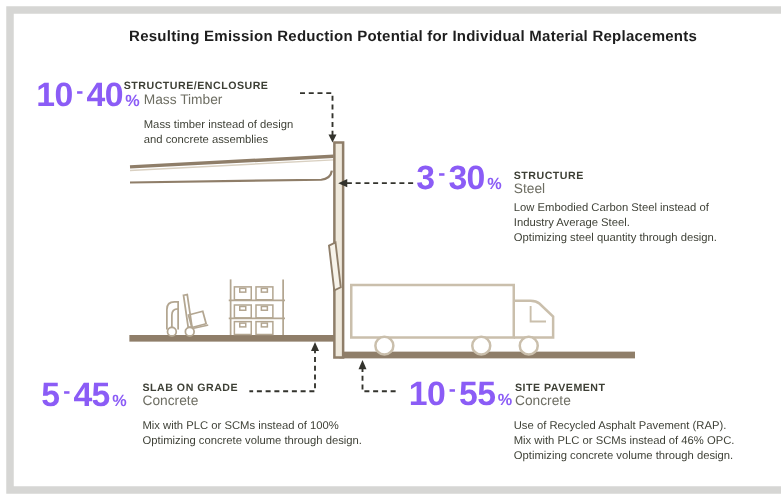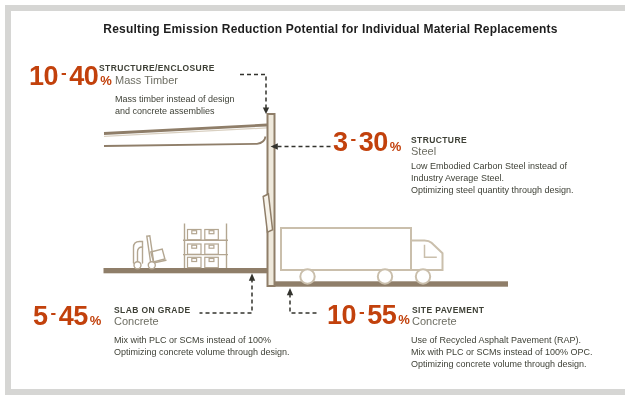--- a/index.html
+++ b/index.html
@@ -6,21 +6,21 @@
   .stage{
     position:relative;width:625px;height:400px;background:#ffffff;
     font-family:"Liberation Sans",sans-serif;overflow:hidden;padding-left:36px;
   }
   .frame{position:absolute;inset:5px;border:6px solid #d6d6d4;pointer-events:none;}
   .title{
     position:absolute;left:0;right:0;top:22px;text-align:center;
     font-size:12px;font-weight:700;color:#1e1e1e;letter-spacing:.2px;
   }
   .big{
-    position:absolute;font-size:27px;font-weight:700;color:#c2410c;
+    position:absolute;font-size:27px;font-weight:700;color:#8b5cf6;
     letter-spacing:-.5px;line-height:1;white-space:nowrap;text-align:right;
   }
   .big .sep{font-size:17px;vertical-align:7px;margin:0 3px;font-weight:700;}
   .big .pct{font-size:13px;margin-left:2px;letter-spacing:0;}
   .cat{
     position:absolute;font-size:8.5px;font-weight:700;color:#3e4036;
     letter-spacing:.4px;white-space:nowrap;
   }
   .mat{position:absolute;font-size:11px;color:#6e6e63;white-space:nowrap;}
   .desc{position:absolute;font-size:9px;line-height:12px;color:#3e4036;white-space:nowrap;}
@@ -131,18 +131,18 @@
       <div>Optimizing concrete volume through design.</div>
     </div>
   </div>
 
   <div>
     <div class="big" style="left:327px;top:302px;"><span>10</span><span class="sep">-</span><span>55</span><span class="pct">%</span></div>
     <div class="cat" style="left:412px;top:304.5px;">SITE PAVEMENT</div>
     <div class="mat" style="left:412px;top:315px;">Concrete</div>
     <div class="desc" style="left:411px;top:333.5px;">
       <div>Use of Recycled Asphalt Pavement (RAP).</div>
-      <div>Mix with PLC or SCMs instead of 100% OPC.</div>
+      <div>Mix with PLC or SCMs instead of 46% OPC.</div>
       <div>Optimizing concrete volume through design.</div>
     </div>
   </div>
 
 </div>
 
 </body></html>

